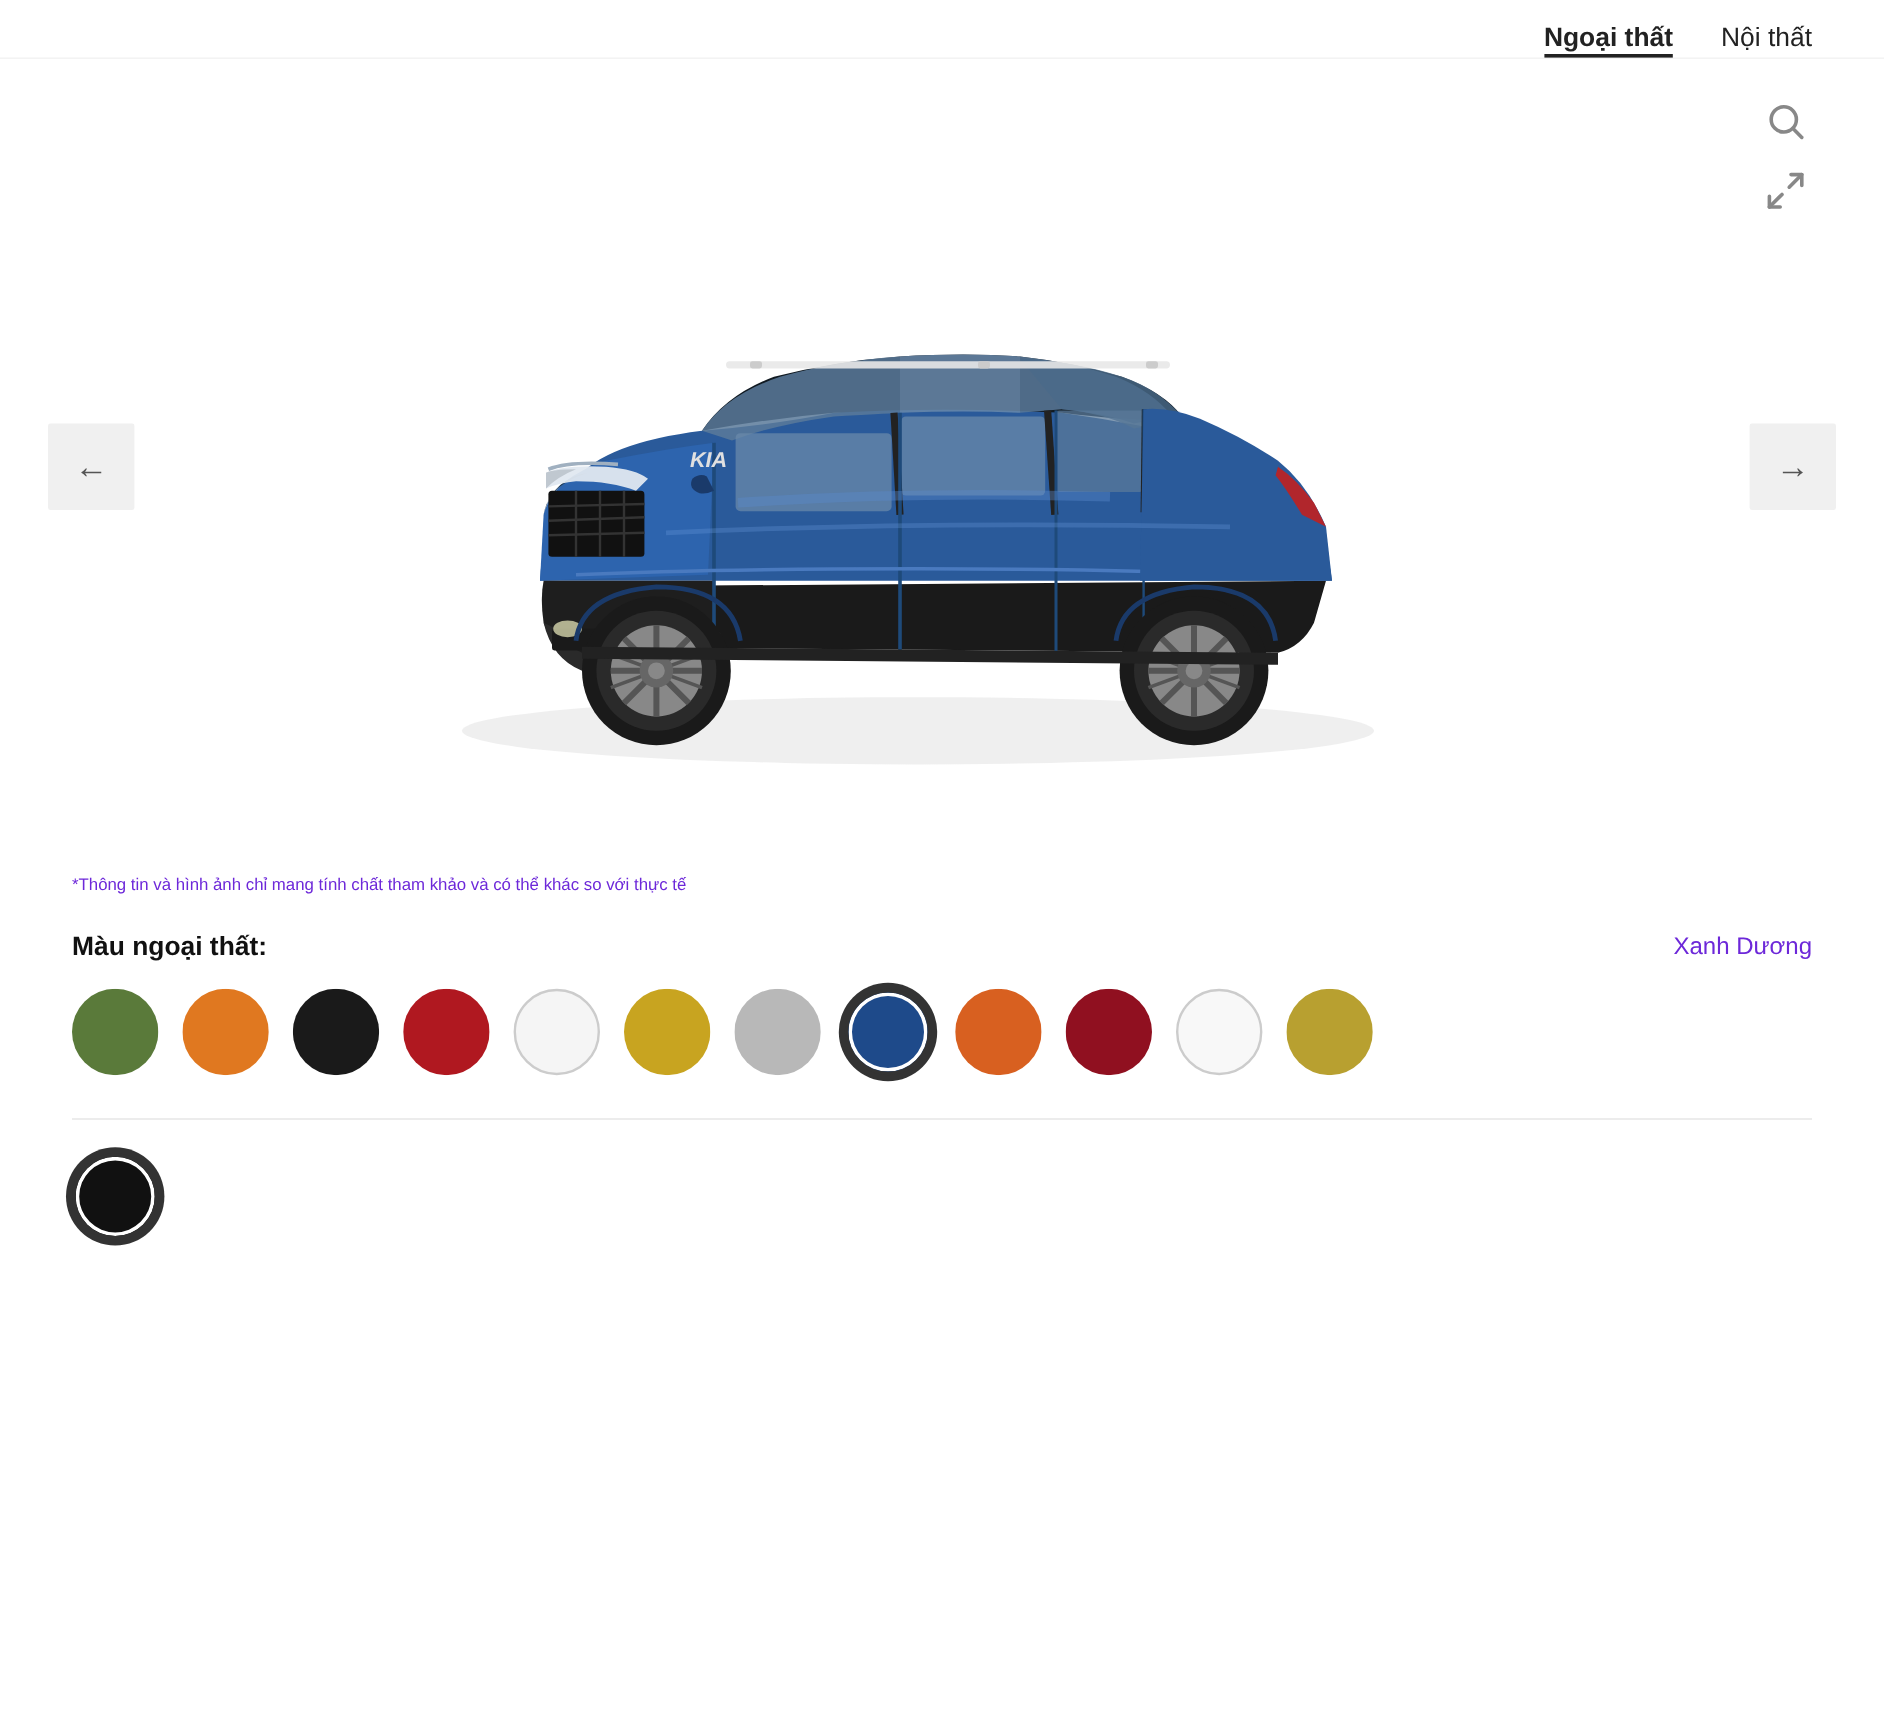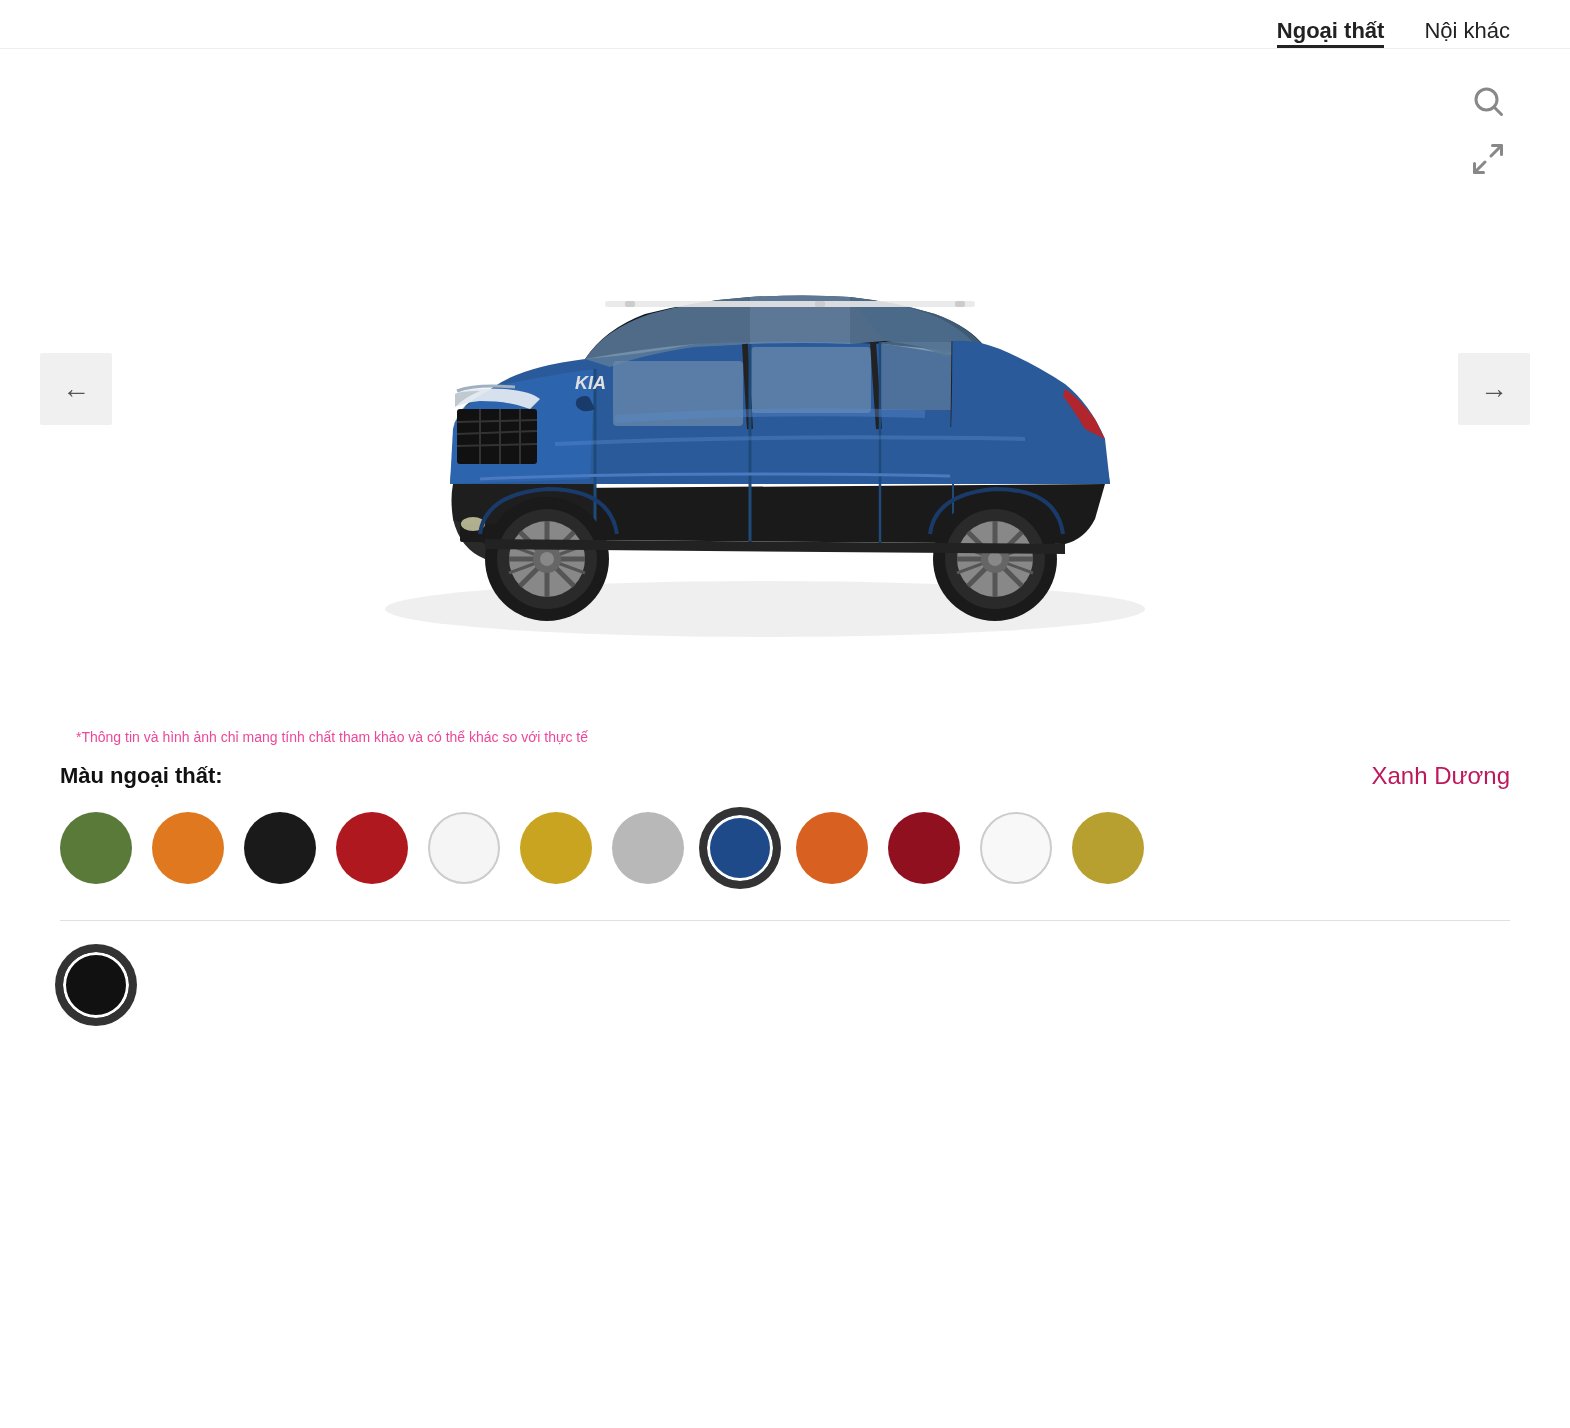--- a/index.html
+++ b/index.html
@@ -95,23 +95,23 @@
       color: #888;
     }
 
     .toolbar-icon svg {
       width: 36px;
       height: 36px;
     }
 
     .info-text {
       font-size: 14px;
-      color: #ec4899;
-      padding: 0 76px;
-      margin-bottom: 17px;
+      color: #6d28d9;
+      padding: 0 60px;
+      margin-bottom: 31px;
     }
 
     .color-section {
       padding: 0 60px;
       margin-bottom: 36px;
     }
 
     .color-header {
       display: flex;
       justify-content: space-between;
@@ -120,22 +120,22 @@
       text-align: right;
     }
 
     .color-label {
       font-size: 22px;
       font-weight: 700;
       color: #111;
     }
 
     .color-selected-name {
-      font-size: 24px;
-      color: #be185d;
+      font-size: 20px;
+      color: #6d28d9;
     }
 
     .color-swatches {
       display: flex;
       gap: 20px;
       flex-wrap: wrap;
     }
 
     .swatch {
       width: 72px;
@@ -156,21 +156,21 @@
       height: 1px;
       background: #e0e0e0;
       margin: 0 60px 28px 60px;
     }
   </style>
 </head>
 <body>
 
 <div class="top-nav">
   <a class="nav-tab active">Ngoại thất</a>
-  <a class="nav-tab">Nội khác</a>
+  <a class="nav-tab">Nội thất</a>
 </div>
 
 <div class="car-viewer">
 
   <div class="toolbar-icons">
     <div class="toolbar-icon">
       <svg viewBox="0 0 24 24" fill="none" stroke="#888" stroke-width="2" stroke-linecap="round" stroke-linejoin="round">
         <circle cx="11" cy="11" r="7"></circle>
         <line x1="21" y1="21" x2="16.65" y2="16.65"></line>
       </svg>

